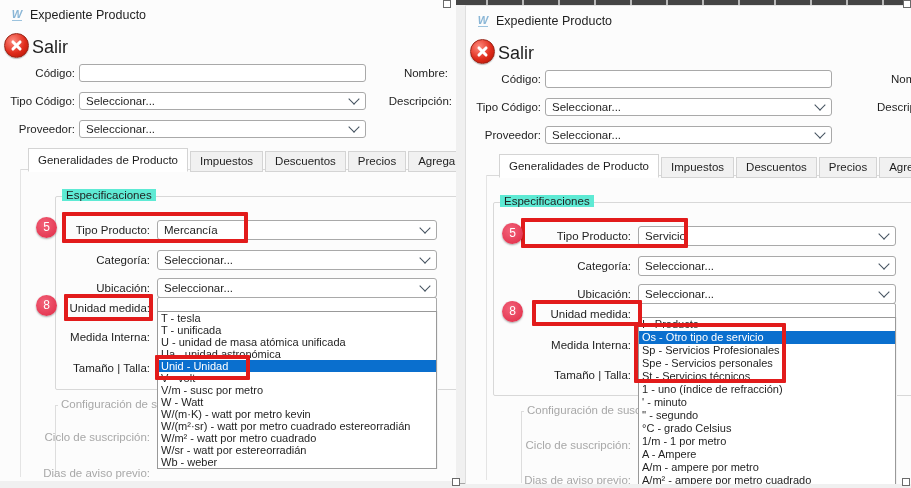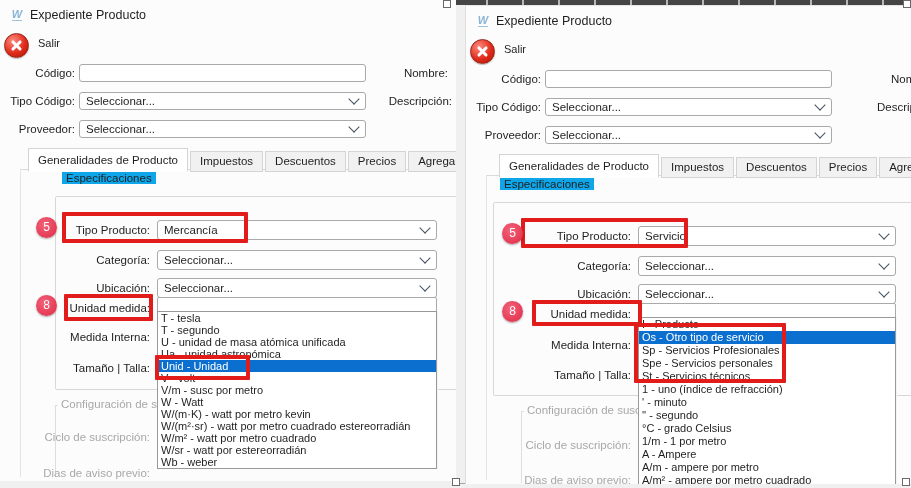--- a/index.html
+++ b/index.html
@@ -17,21 +17,21 @@
   .wtitle{position:absolute;left:30px;top:8px;font-size:12.5px;}
   
   .salir{position:absolute;left:2px;top:31px;width:70px;height:27px;cursor:default;}
   .salir-ico{position:absolute;left:2px;top:2px;width:23px;height:23px;border-radius:50%;
              background:radial-gradient(circle at 35% 30%,#ff8d80,#e02c1c 55%,#b01000);
              border:1px solid #982417;box-shadow:0 1px 1px rgba(0,0,0,.25);}
   .salir-ico::before,.salir-ico::after{content:"";position:absolute;left:5px;top:10px;width:13px;height:3px;
              background:#fff;border-radius:2px;}
   .salir-ico::before{transform:rotate(45deg);}
   .salir-ico::after{transform:rotate(-45deg);}
-  .salir-txt{position:absolute;left:36px;top:6px;font-size:11px;}
+  .salir-txt{position:absolute;left:30px;top:6px;font-size:18px;}
   
   .hlab{position:absolute;left:0;width:75px;text-align:right;}
   .input,.combo{position:absolute;background:#fff;border:1px solid #a9a9a9;border-radius:3px;box-sizing:border-box;}
   .combo{display:flex;align-items:center;padding:0 6px;}
   .combo .val{flex:1;white-space:nowrap;overflow:hidden;}
   .chev{width:7px;height:7px;border-right:1.5px solid #44525f;border-bottom:1.5px solid #44525f;
         transform:rotate(45deg);margin:-4px 1px 0 4px;flex:none;}
   input.cfield{position:absolute;box-sizing:border-box;background:#fff;border:1px solid #a9a9a9;
         border-radius:3px;font-family:inherit;font-size:inherit;padding:0 4px;outline:none;}
   .side-nombre{position:absolute;top:67px;}
@@ -45,21 +45,21 @@
   .right .tabstrip{left:33px;}
   .tab{display:inline-block;padding:0 9px;height:19px;line-height:19px;border:1px solid #d4d4d4;
        background:#f1f1f1;margin-right:2px;vertical-align:bottom;}
   .tab.active{background:#fff;height:22px;line-height:22px;border-bottom:1px solid #fff;}
   .tabline{position:absolute;left:20px;right:-1px;top:169px;border-top:1px solid #dadada;}
   .tabedge{position:absolute;left:20px;top:169px;bottom:4px;border-left:1px solid #e4e4e4;}
   
   .groupbox{position:absolute;left:55px;top:196px;width:480px;height:192px;
             border:1px solid #d8d8d8;border-radius:2px;}
   .right .groupbox{left:27px;width:508px;}
-  .grouplab{position:absolute;left:62px;top:172px;background:#0ea5e9;padding:0 4px;z-index:1;}
+  .grouplab{position:absolute;left:62px;top:189px;background:#5eead4;padding:0 4px;z-index:1;}
   .right .grouplab{left:34px;}
   
   .badge{position:absolute;left:36px;width:21px;height:21px;border-radius:50%;color:#fff;
          text-align:center;line-height:21px;font-size:12px;z-index:9;
          background:radial-gradient(circle at 40% 35%,#f2637a,#e02844);
          box-shadow:0 1px 2px rgba(0,0,0,.35);}
   .badge.b5{top:217px;}
   .badge.b8{top:295px;}
   
   .slab{position:absolute;left:0;width:var(--lw);text-align:right;}
@@ -158,21 +158,21 @@
     <div class="slab" style="top:282px;">Ubicación:</div>
     <div class="combo scombo" style="top:278px;">
       <span class="val">Seleccionar...</span>
       <span class="chev"></span>
     </div>
 
     <div class="slab" style="top:302px;">Unidad medida:</div>
     <div class="ucombo"></div>
     <div class="dlist">
     <div class="ditem">T - tesla</div>
-        <div class="ditem">T - segundo</div>
+        <div class="ditem">T - unificada</div>
         <div class="ditem">U - unidad de masa atómica unificada</div>
         <div class="ditem">Ua - unidad astronómica</div>
         <div class="ditem selected">Unid - Unidad</div>
         <div class="ditem">V - volt</div>
         <div class="ditem">V/m - susc por metro</div>
         <div class="ditem">W - Watt</div>
         <div class="ditem">W/(m·K) - watt por metro kevin</div>
         <div class="ditem">W/(m²·sr) - watt por metro cuadrado estereorradián</div>
         <div class="ditem">W/m² - watt por metro cuadrado</div>
         <div class="ditem">W/sr - watt por estereorradián</div>

